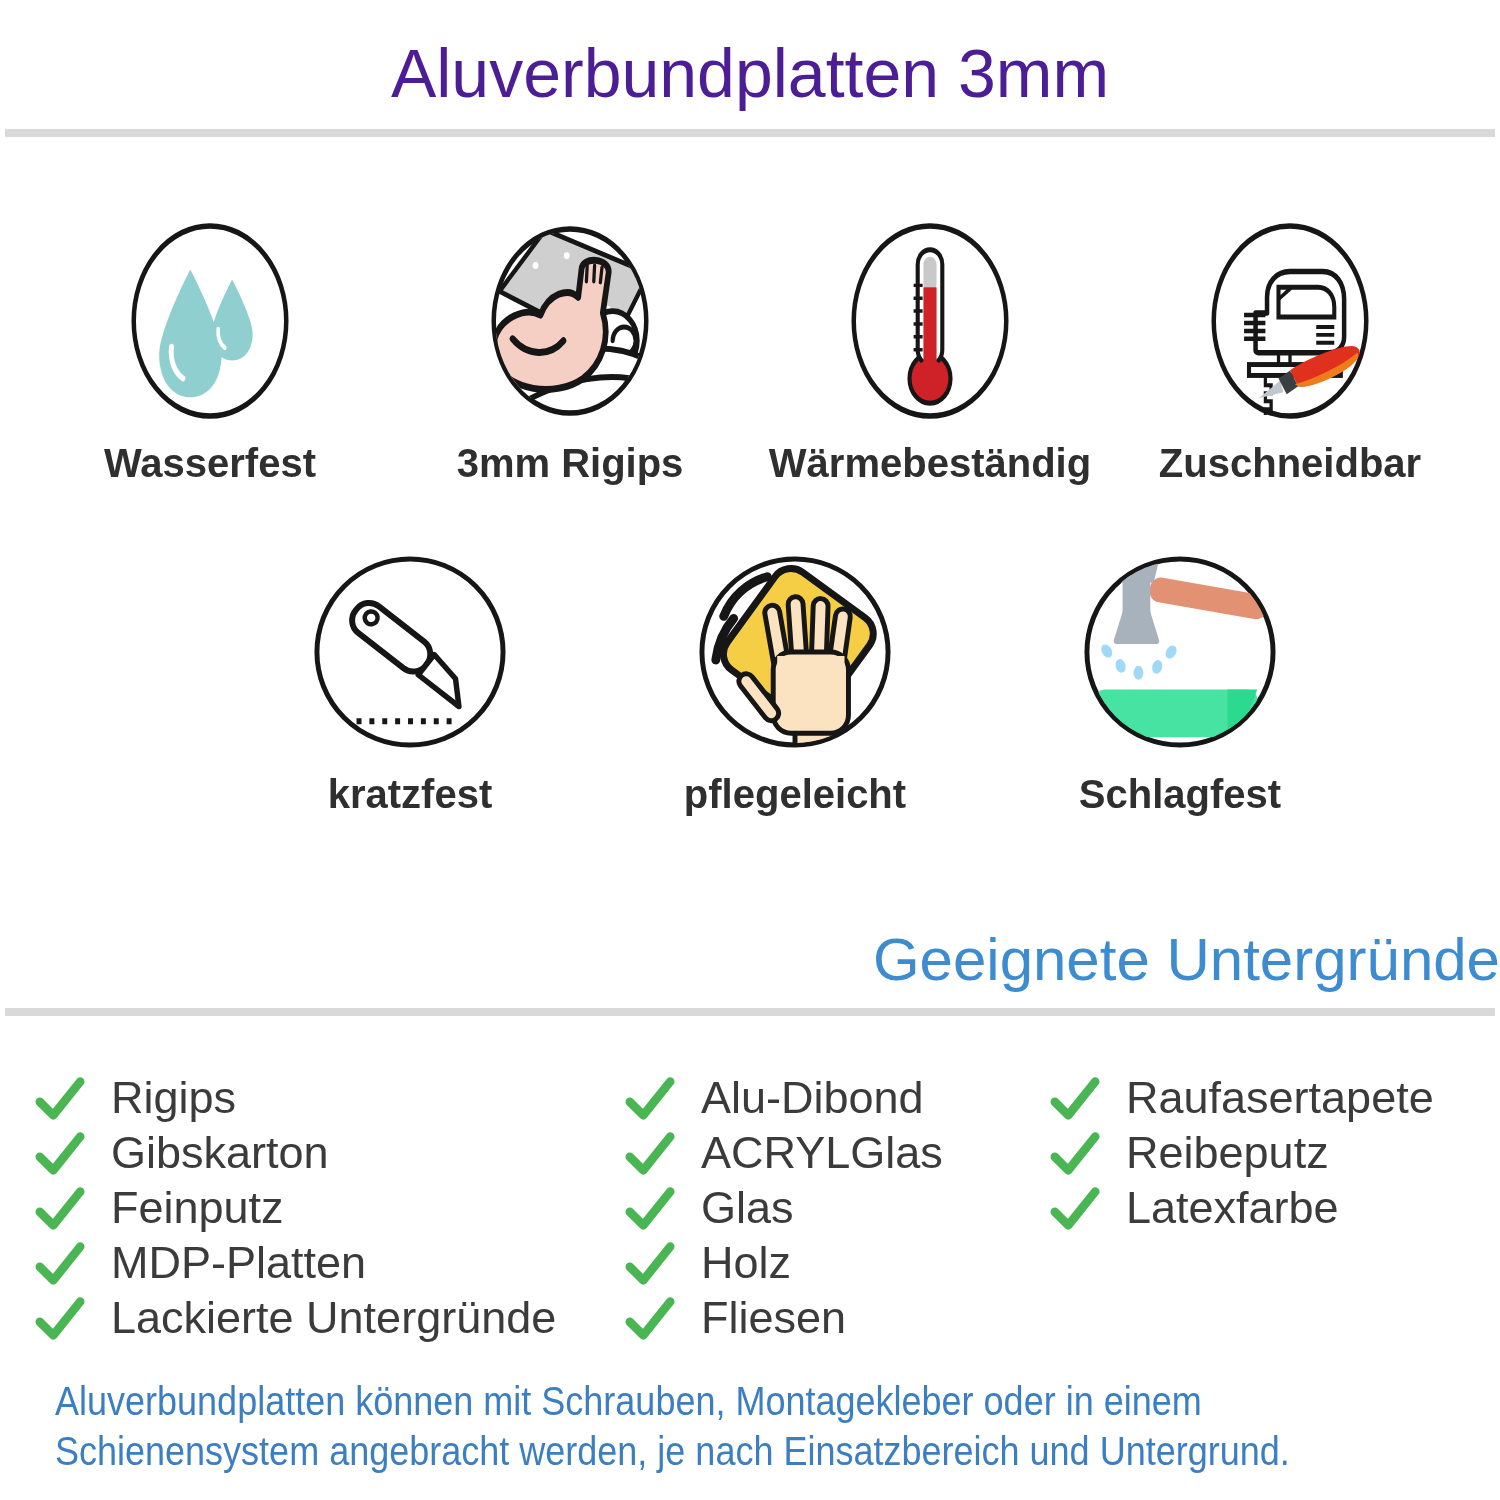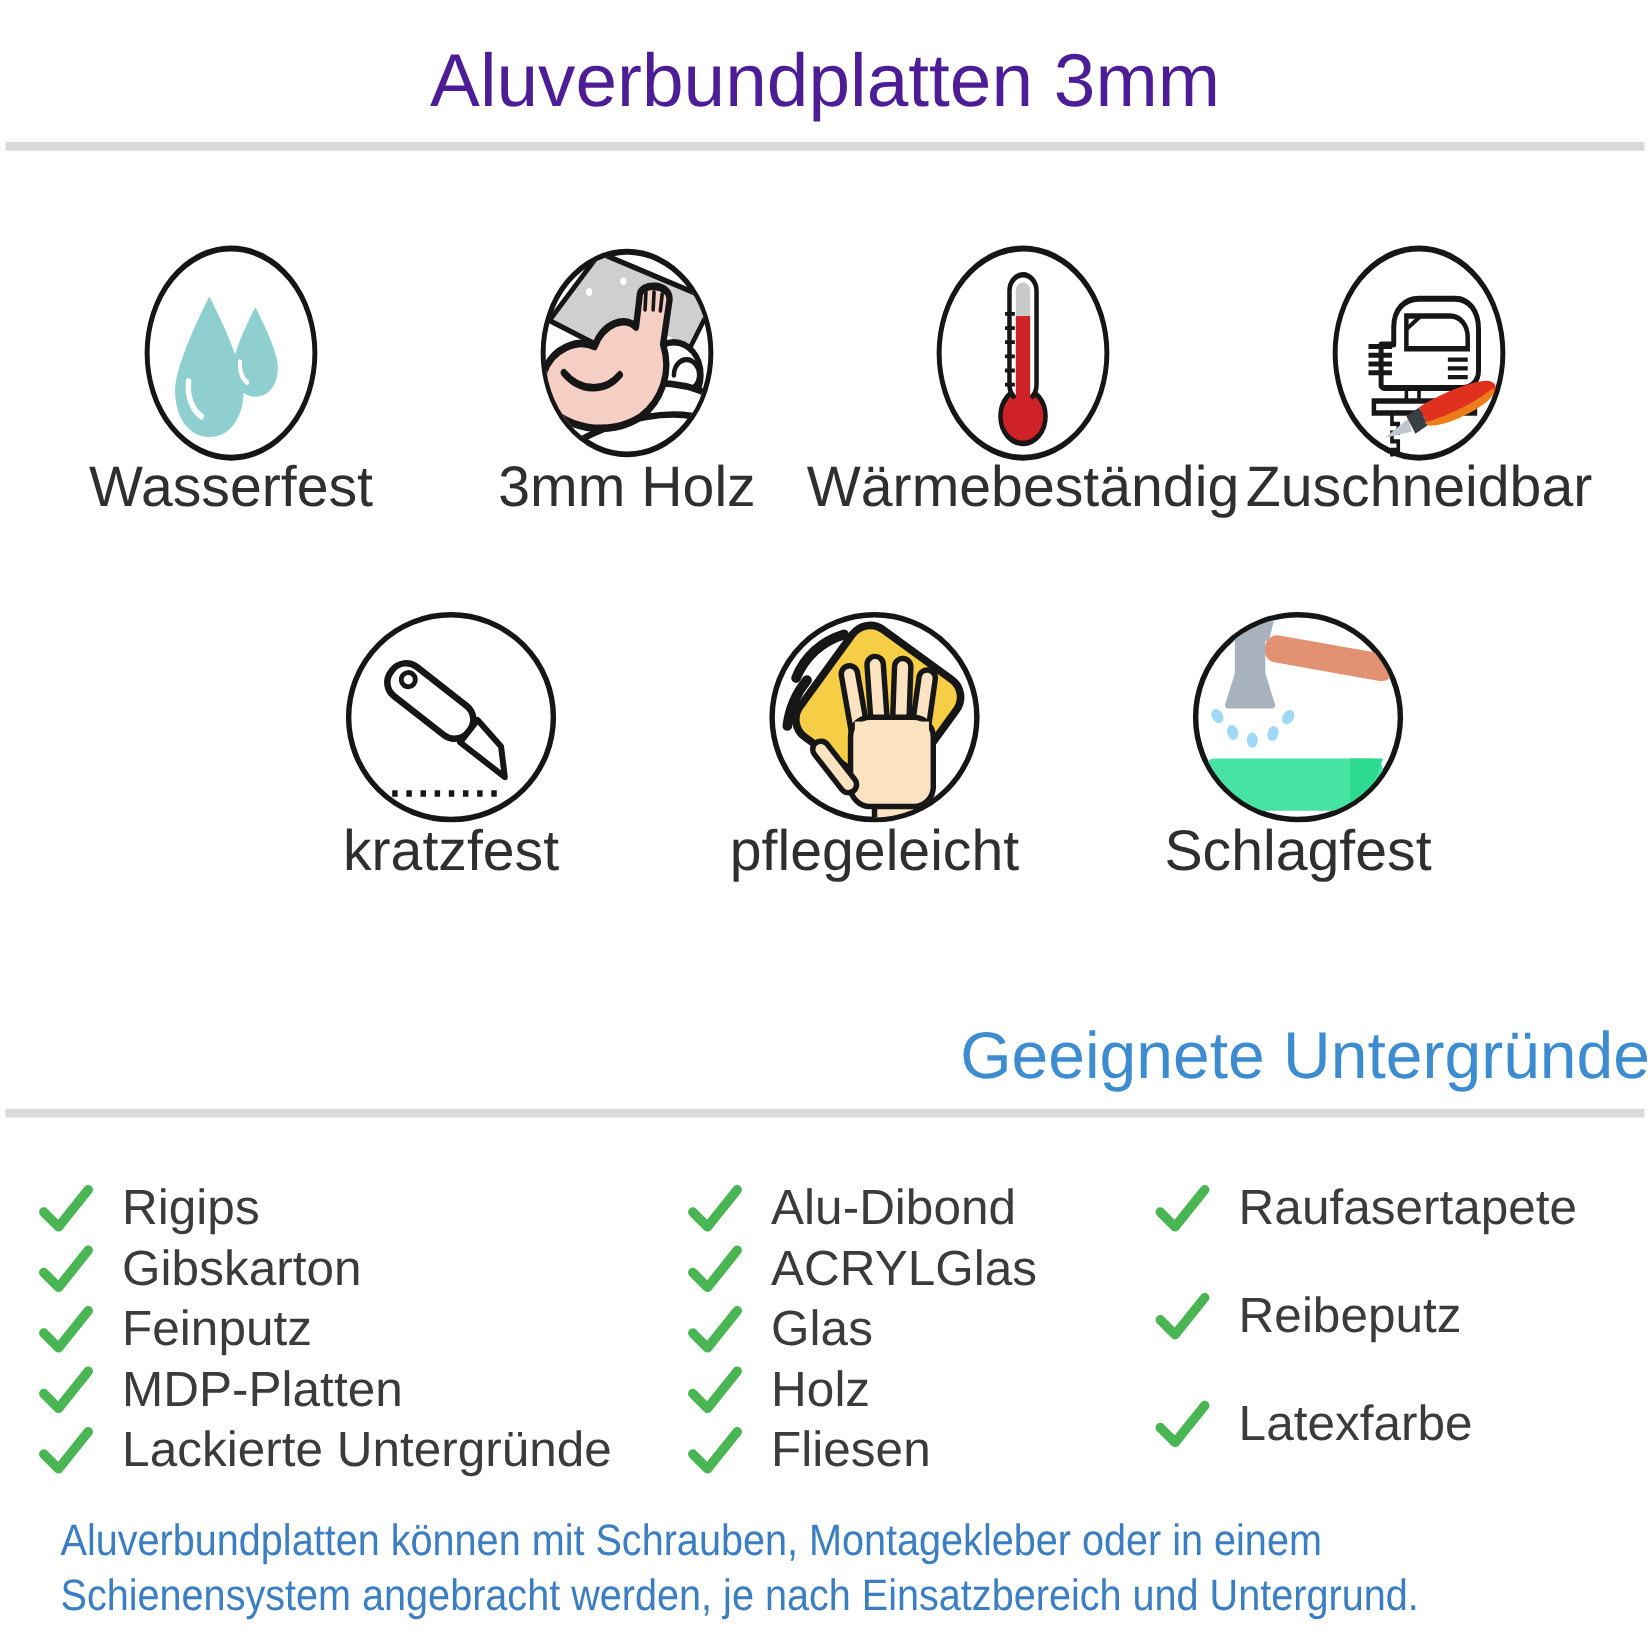--- a/index.html
+++ b/index.html
@@ -13,33 +13,33 @@
   }
   .divider{position:absolute;left:5px;right:5px;height:8px;background:#d9d9d9;}
   .divider-top{top:129px;}
   .divider-mid{top:1008px;}
   .features-row{position:absolute;left:0;width:1500px;display:flex;justify-content:center;}
   .row-1{top:222px;}
   .row-2{top:553px;padding-left:45px;gap:55px;}
   .feature{width:330px;display:flex;flex-direction:column;align-items:center;}
   .row-1 .feature{margin:0 15px;width:330px;}
   .feature-label{
-    font-size:52px;line-height:46px;color:#2f2f2f;
-    text-align:center;white-space:nowrap;
+    margin-top:20px;font-size:40px;line-height:46px;color:#2f2f2f;
+    text-align:center;white-space:nowrap;font-weight:bold;
   }
   .icon-wrap{display:block;line-height:0;}
   .subtitle{
     position:absolute;top:922px;left:0;width:1500px;text-align:right;
     font-size:60px;line-height:76px;color:#3e8cd0;white-space:nowrap;
   }
   .checklist{position:absolute;top:1062px;left:35px;width:1440px;display:flex;}
   .check-col{display:flex;flex-direction:column;padding-top:8px;}
   .col-1{width:590px;}
   .col-2{width:425px;}
-  .col-3{width:420px;gap:43px;}
+  .col-3{width:420px;}
   .check-item{display:flex;align-items:center;height:55px;}
   .check-item svg{flex:0 0 auto;margin-right:26px;}
   .check-item-label{font-size:45px;color:#3b3b3b;white-space:nowrap;}
   .footer-note{
     position:absolute;top:1376px;left:55px;width:1400px;
     font-size:40px;line-height:50px;color:#3b7ec1;
     transform:scaleX(0.9);transform-origin:left center;white-space:nowrap;
   }
 </style>
 </head>
@@ -82,21 +82,21 @@
               <circle cx="146" cy="88" r="3.5" fill="#fff"></circle>
             <circle cx="152" cy="120" r="30" fill="#fff" stroke="#161616" stroke-width="6"></circle>
             <path d="M152,120 a14,14 0 1 1 14,14" fill="none" stroke="#161616" stroke-width="5" stroke-linecap="round"></path>
             <path d="M6,166 C70,128 140,116 196,140 L208,168 C162,146 86,156 16,196 Z" fill="#fff" stroke="#161616" stroke-width="6"></path>
             <path d="M8,118 C16,96 46,86 64,94 C74,72 98,66 110,76 L114,48 C114,34 150,36 147,52 L140,92 C150,118 138,144 116,158 C82,178 24,170 8,142 Z" fill="#f6cfc4" stroke="#161616" stroke-width="7" stroke-linejoin="round"></path>
             <path d="M121,44 l-1,16 M130,44 l-1,16 M139,46 l-2,15" stroke="#161616" stroke-width="4" stroke-linecap="round"></path>
             <path d="M30,118 C48,136 76,136 92,120" fill="none" stroke="#161616" stroke-width="7" stroke-linecap="round"></path>
           </g>
         </svg>
       </span>
-      <div class="feature-label">3mm Holz</div>
+      <div class="feature-label">3mm Rigips</div>
     </div>
 
     <div class="feature">
       <span class="icon-wrap">
         <svg width="164" height="198" viewBox="0 0 200 200" preserveAspectRatio="none">
           <ellipse cx="100" cy="100" rx="93" ry="96" fill="#fff" stroke="#161616" stroke-width="5.5"></ellipse>
           <circle cx="100" cy="158" r="25" fill="#ce2128" stroke="#161616" stroke-width="5"></circle>
           <rect x="85" y="28" width="30" height="116" rx="15" fill="#fff" stroke="#161616" stroke-width="5"></rect>
           <rect x="92" y="35" width="16" height="36" rx="8" fill="#c9c9c9"></rect>
           <rect x="92" y="66" width="16" height="86" fill="#ce2128"></rect>

